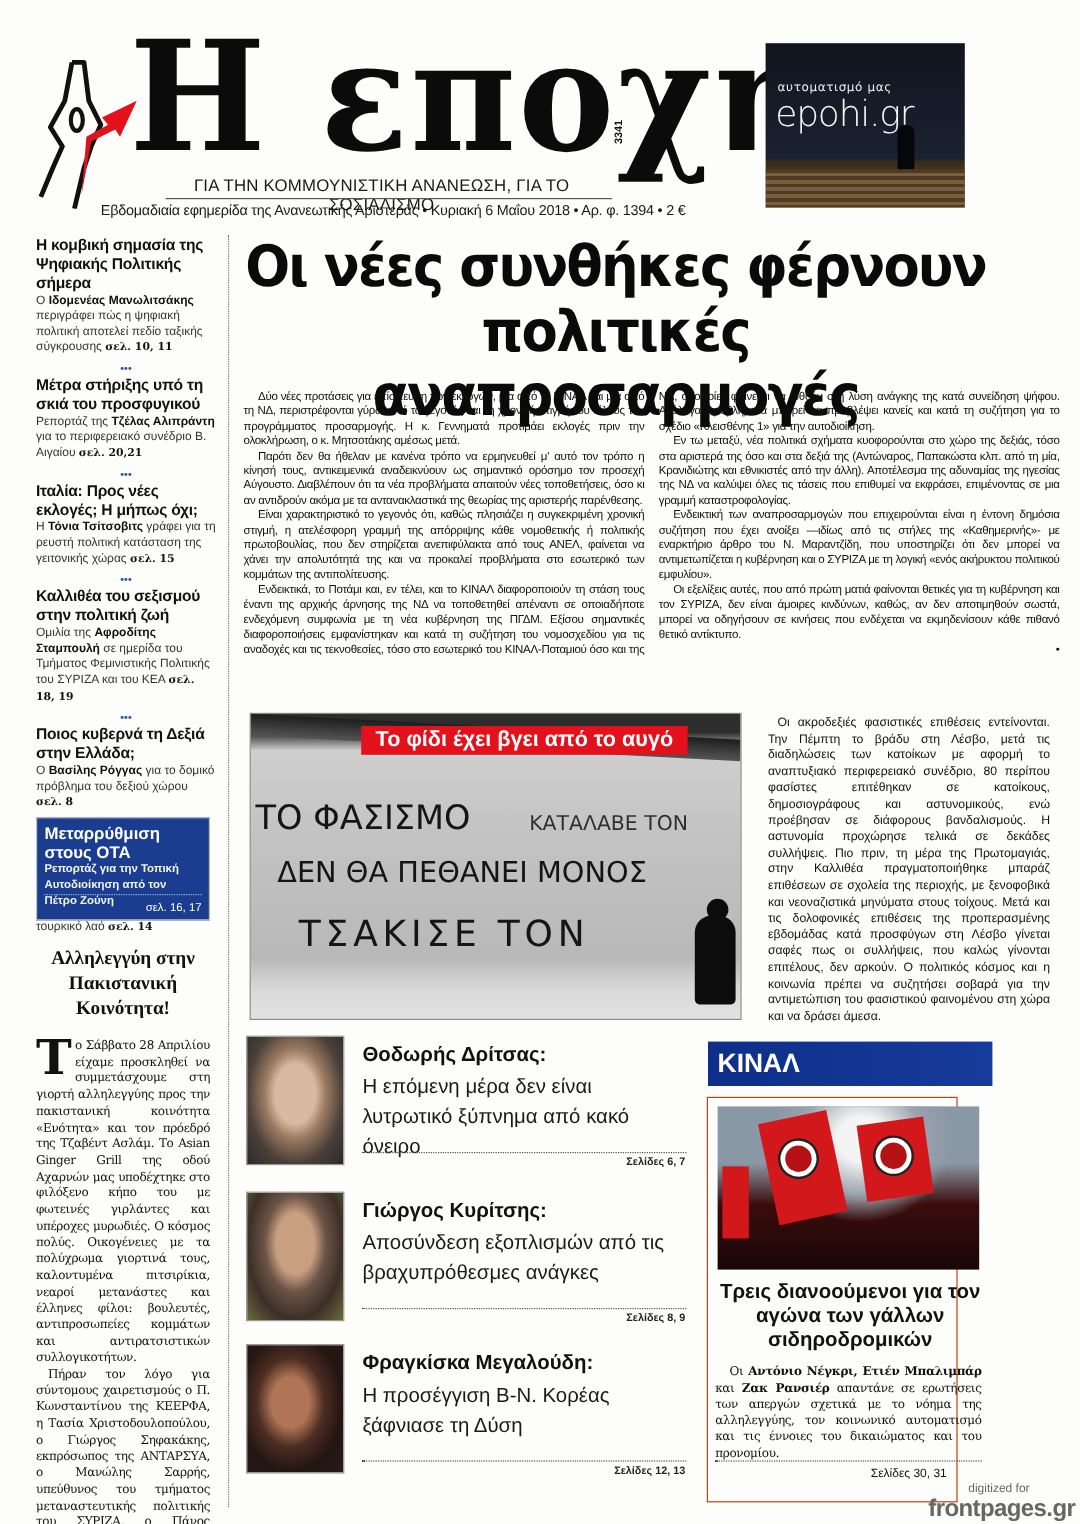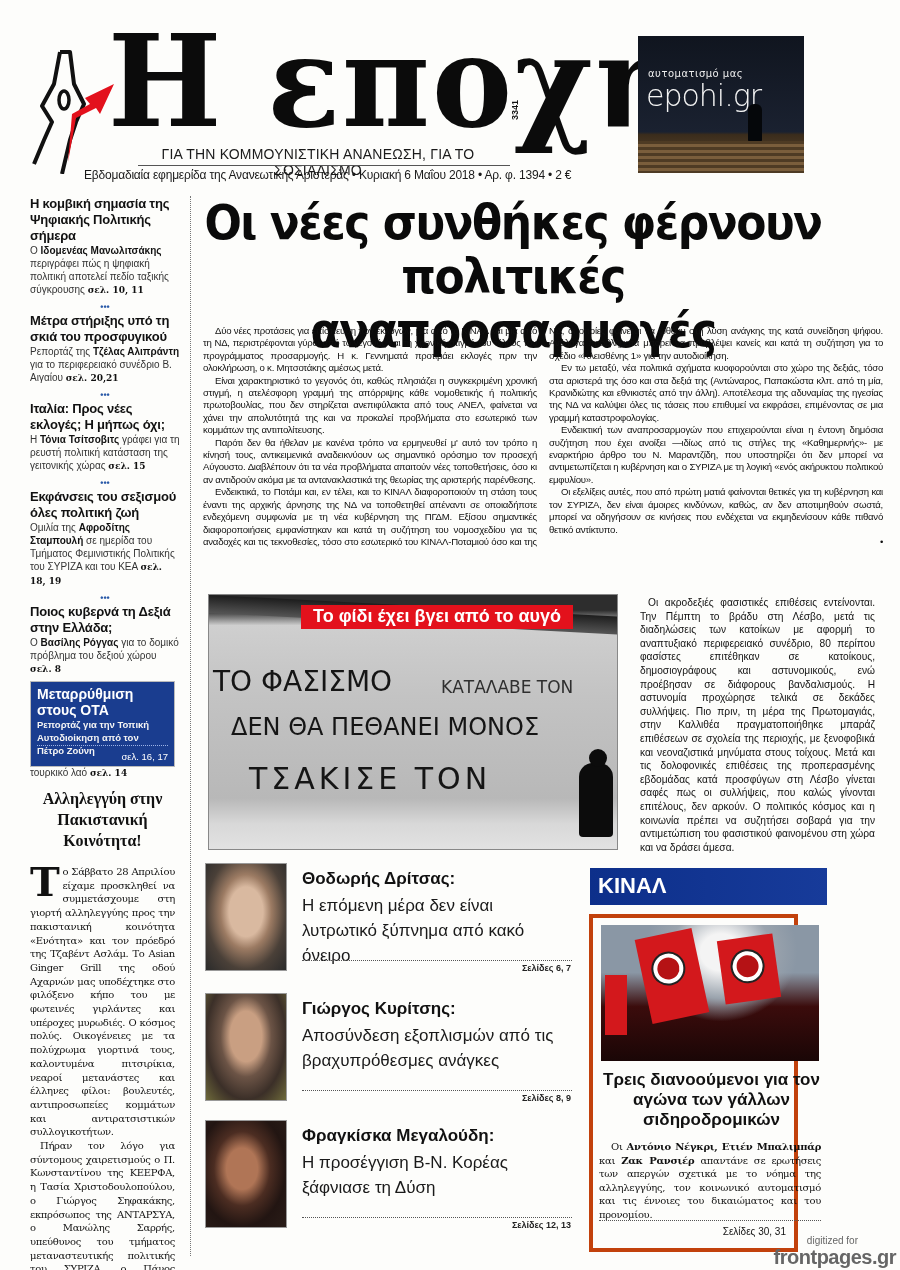--- a/index.html
+++ b/index.html
@@ -71,21 +71,21 @@
   .op .pg { position: absolute; right: 4px; top: 100px; font-family: "Liberation Sans", sans-serif; font-weight: bold; font-size: 9px; color: #222; text-align: right; }
   .op1 { top: 863px; }
   .op2 { top: 993px; }
   .op3 { top: 1120px; }
   .p1 { background: radial-gradient(ellipse at 50% 45%, #d9b9a0 0 30%, #9c7b63 45%, #4a4038 70%, #2a2a2a 100%); }
   .p2 { background: radial-gradient(ellipse at 50% 40%, #c99f82 0 28%, #6c5446 45%, #3b2f28 70%, #6e6a3a 100%); }
   .p3 { background: radial-gradient(ellipse at 45% 45%, #b07556 0 25%, #4c2d22 45%, #221512 70%, #2a1d18 100%); }
 
   
   .ideas-bar { position: absolute; left: 590px; top: 868px; width: 237px; height: 37px; background: linear-gradient(90deg, #0d2f8a, #173b9a); color: #fff; font-family: "Liberation Sans Narrow", "Liberation Sans", sans-serif; font-weight: bold; font-size: 22px; padding: 5px 8px; }
-  .ideas-box { position: absolute; left: 589px; top: 914px; width: 209px; height: 338px; border: 4px solid #c2410c; }
+  .ideas-box { position: absolute; left: 589px; top: 914px; width: 209px; height: 338px; border: 1px solid #c2410c; }
   .ideas-photo { position: absolute; left: 8px; top: 7px; width: 218px; height: 136px; background: radial-gradient(ellipse at 55% 20%, #f4f4f4 0 12%, #9aa3ad 30%, transparent 45%), linear-gradient(#8a97a5 0 35%, #3b0c0c 60%, #1a0606 100%); overflow: hidden; }
   .flag { position: absolute; background: #d3181c; }
   .flag .emb { position: absolute; border-radius: 50%; background: #fff; border: 2px solid #222; }
   .flag .emb::after { content: ""; position: absolute; inset: 4px; border-radius: 50%; background: #b51215; }
   .ideas-box h3 { position: absolute; left: 6px; top: 152px; width: 225px; font-family: "Liberation Sans Narrow", "Liberation Sans", sans-serif; font-weight: bold; font-size: 17px; line-height: 20px; text-align: center; color: #111; }
   .ideas-box .body { position: absolute; left: 6px; top: 222px; width: 222px; font-family: "DejaVu Serif", serif; font-size: 10px; line-height: 13.6px; text-align: justify; color: #111; text-indent: 12px; letter-spacing: -0.3px; }
   .ideas-box .irule { position: absolute; left: 6px; top: 302px; width: 222px; border-top: 1px dotted #555; }
   .ideas-box .pg { position: absolute; right: 8px; top: 308px; font-size: 10px; color: #111; }
 
   .watermark { position: absolute; right: 4px; top: 1236px; text-align: right; color: #666; font-family: "Liberation Sans Narrow", "Liberation Sans", sans-serif; }
@@ -125,21 +125,21 @@
     <h3>Μέτρα στήριξης υπό τη σκιά του προσφυγικού</h3>
     <p><span>Ρεπορτάζ της </span><b>Τζέλας Αλιπράντη</b><span> για το περιφερειακό συνέδριο Β. Αιγαίου </span><span class="pg">σελ. 20,21</span></p>
   </div>
   <div class="dots">•••</div>
   <div class="teaser">
     <h3>Ιταλία: Προς νέες εκλογές; Η μήπως όχι;</h3>
     <p><span>Η </span><b>Τόνια Τσίτσοβιτς</b><span> γράφει για τη ρευστή πολιτική κατάσταση της γειτονικής χώρας </span><span class="pg">σελ. 15</span></p>
   </div>
   <div class="dots">•••</div>
   <div class="teaser">
-    <h3>Εκφάνσεις του σεξισμού όλες πολιτική ζωή</h3>
+    <h3>Καλλιθέα του σεξισμού στην πολιτική ζωή</h3>
     <p><span>Ομιλία της </span><b>Αφροδίτης Σταμπουλή</b><span> σε ημερίδα του Τμήματος Φεμινιστικής Πολιτικής του ΣΥΡΙΖΑ και του ΚΕΑ </span><span class="pg">σελ. 18, 19</span></p>
   </div>
   <div class="dots">•••</div>
   <div class="teaser">
     <h3>Ποιος κυβερνά τη Δεξιά στην Ελλάδα;</h3>
     <p><span>Ο </span><b>Βασίλης Ρόγγας</b><span> για το δομικό πρόβλημα του δεξιού χώρου </span><span class="pg">σελ. 8</span></p>
   </div>
   <div class="dots">•••</div>
   <div class="teaser">
     <h3>Μαζί ενάντια στον αυταρχισμό και στον πόλεμο</h3>
@@ -159,22 +159,22 @@
   <div class="body">
     <span class="dropcap">Τ</span><span>ο Σάββατο 28 Απριλίου είχαμε προσκληθεί να συμμετάσχουμε στη γιορτή αλληλεγγύης προς την πακιστανική κοινότητα «Ενότητα» και τον πρόεδρό της Τζαβέντ Ασλάμ. Το Asian Ginger Grill της οδού Αχαρνών μας υποδέχτηκε στο φιλόξενο κήπο του με φωτεινές γιρλάντες και υπέροχες μυρωδιές. Ο κόσμος πολύς. Οικογένειες με τα πολύχρωμα γιορτινά τους, καλοντυμένα πιτσιρίκια, νεαροί μετανάστες και έλληνες φίλοι: βουλευτές, αντιπροσωπείες κομμάτων και αντιρατσιστικών συλλογικοτήτων.</span>
     <div style="text-indent:10px">Πήραν τον λόγο για σύντομους χαιρετισμούς ο Π. Κωνσταντίνου της ΚΕΕΡΦΑ, η Τασία Χριστοδουλοπούλου, ο Γιώργος Σηφακάκης, εκπρόσωπος της ΑΝΤΑΡΣΥΑ, ο Μανώλης Σαρρής, υπεύθυνος του τμήματος μεταναστευτικής πολιτικής του ΣΥΡΙΖΑ, ο Πάνος Λάμπρου και βεβαίως ο Τζαβέντ Ασλάμ, που μας ενημέρωσε για τις πρόσφατες εξελίξεις σχετικά με την πρεσβεία και μας ευχαρίστησε</div>
   </div>
 
 </article>
 
 <h1 class="headline">Οι νέες συνθήκες φέρνουν πολιτικές αναπροσαρμογές</h1>
 <div class="lead">
   <p>Δύο νέες προτάσεις για επίσπευση των εκλογών, μια από το ΚΙΝΑΛ και μια από τη ΝΔ, περιστρέφονται γύρω από το γεγονός και τη χρονική στιγμή του τέλους του προγράμματος προσαρμογής. Η κ. Γεννηματά προτιμάει εκλογές πριν την ολοκλήρωση, ο κ. Μητσοτάκης αμέσως μετά.</p>
+  <p>Παρότι δεν θα ήθελαν με κανένα τρόπο να ερμηνευθεί μ' αυτό τον τρόπο η κίνησή τους, αντικειμενικά αναδεικνύουν ως σημαντικό ορόσημο τον προσεχή Αύγουστο. Διαβλέπουν ότι τα νέα προβλήματα απαιτούν νέες τοποθετήσεις, όσο κι αν αντιδρούν ακόμα με τα αντανακλαστικά της θεωρίας της αριστερής παρένθεσης.</p>
   <p>Είναι χαρακτηριστικό το γεγονός ότι, καθώς πλησιάζει η συγκεκριμένη χρονική στιγμή, η ατελέσφορη γραμμή της απόρριψης κάθε νομοθετικής ή πολιτικής πρωτοβουλίας, που δεν στηρίζεται ανεπιφύλακτα από τους ΑΝΕΛ, φαίνεται να χάνει την απολυτότητά της και να προκαλεί προβλήματα στο εσωτερικό των κομμάτων της αντιπολίτευσης.</p>
-  <p>Παρότι δεν θα ήθελαν με κανένα τρόπο να ερμηνευθεί μ' αυτό τον τρόπο η κίνησή τους, αντικειμενικά αναδεικνύουν ως σημαντικό ορόσημο τον προσεχή Αύγουστο. Διαβλέπουν ότι τα νέα προβλήματα απαιτούν νέες τοποθετήσεις, όσο κι αν αντιδρούν ακόμα με τα αντανακλαστικά της θεωρίας της αριστερής παρένθεσης.</p>
   <p>Ενδεικτικά, το Ποτάμι και, εν τέλει, και το ΚΙΝΑΛ διαφοροποιούν τη στάση τους έναντι της αρχικής άρνησης της ΝΔ να τοποθετηθεί απέναντι σε οποιαδήποτε ενδεχόμενη συμφωνία με τη νέα κυβέρνηση της ΠΓΔΜ. Εξίσου σημαντικές διαφοροποιήσεις εμφανίστηκαν και κατά τη συζήτηση του νομοσχεδίου για τις αναδοχές και τις τεκνοθεσίες, τόσο στο εσωτερικό του ΚΙΝΑΛ-Ποταμιού όσο και της ΝΔ, οι οποίες φαίνεται να ωθούν στη λύση ανάγκης της κατά συνείδηση ψήφου. Ανάλογα προβλήματα μπορεί να προβλέψει κανείς και κατά τη συζήτηση για το σχέδιο «Κλεισθένης 1» για την αυτοδιοίκηση.</p>
   <p>Εν τω μεταξύ, νέα πολιτικά σχήματα κυοφορούνται στο χώρο της δεξιάς, τόσο στα αριστερά της όσο και στα δεξιά της (Αντώναρος, Παπακώστα κλπ. από τη μία, Κρανιδιώτης και εθνικιστές από την άλλη). Αποτέλεσμα της αδυναμίας της ηγεσίας της ΝΔ να καλύψει όλες τις τάσεις που επιθυμεί να εκφράσει, επιμένοντας σε μια γραμμή καταστροφολογίας.</p>
   <p>Ενδεικτική των αναπροσαρμογών που επιχειρούνται είναι η έντονη δημόσια συζήτηση που έχει ανοίξει —ιδίως από τις στήλες της «Καθημερινής»- με εναρκτήριο άρθρο του Ν. Μαραντζίδη, που υποστηρίζει ότι δεν μπορεί να αντιμετωπίζεται η κυβέρνηση και ο ΣΥΡΙΖΑ με τη λογική «ενός ακήρυκτου πολιτικού εμφυλίου».</p>
   <p>Οι εξελίξεις αυτές, που από πρώτη ματιά φαίνονται θετικές για τη κυβέρνηση και τον ΣΥΡΙΖΑ, δεν είναι άμοιρες κινδύνων, καθώς, αν δεν αποτιμηθούν σωστά, μπορεί να οδηγήσουν σε κινήσεις που ενδέχεται να εκμηδενίσουν κάθε πιθανό θετικό αντίκτυπο.</p>
   <div class="bullet">•</div>
 </div>
 
 <figure class="photo">
   <div class="roof"></div>
   <div class="graf g1">ΤΟ ΦΑΣΙΣΜΟ</div>

